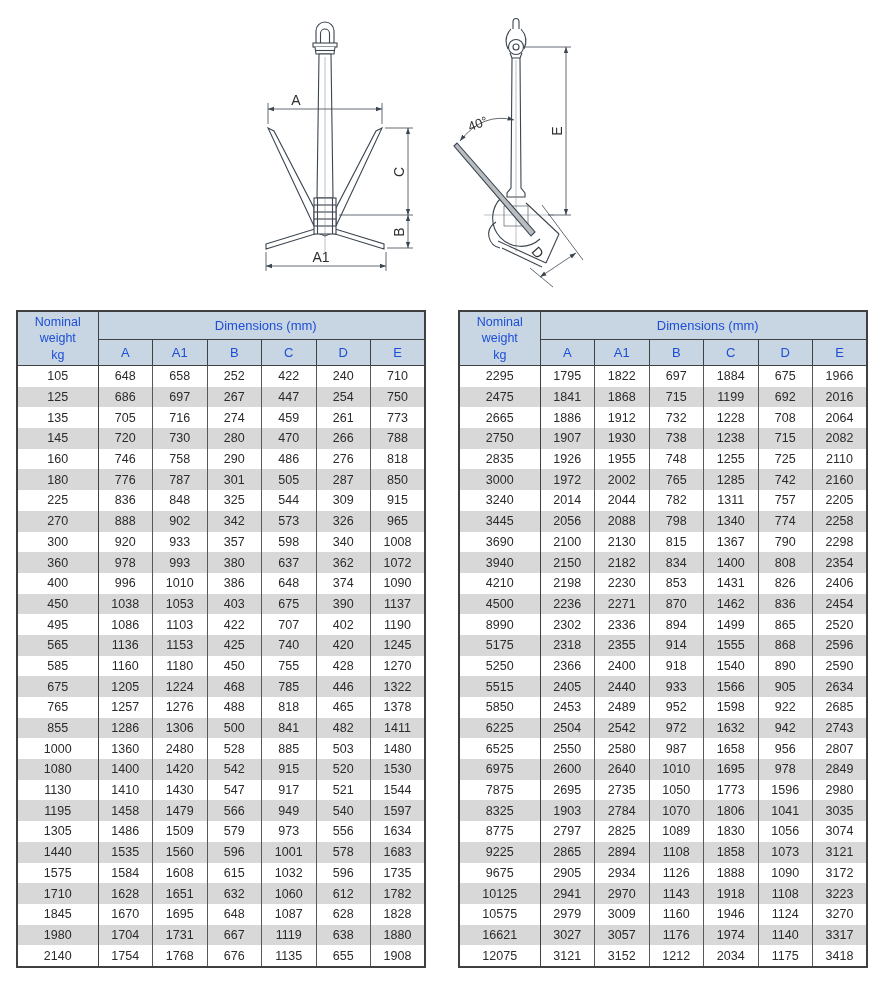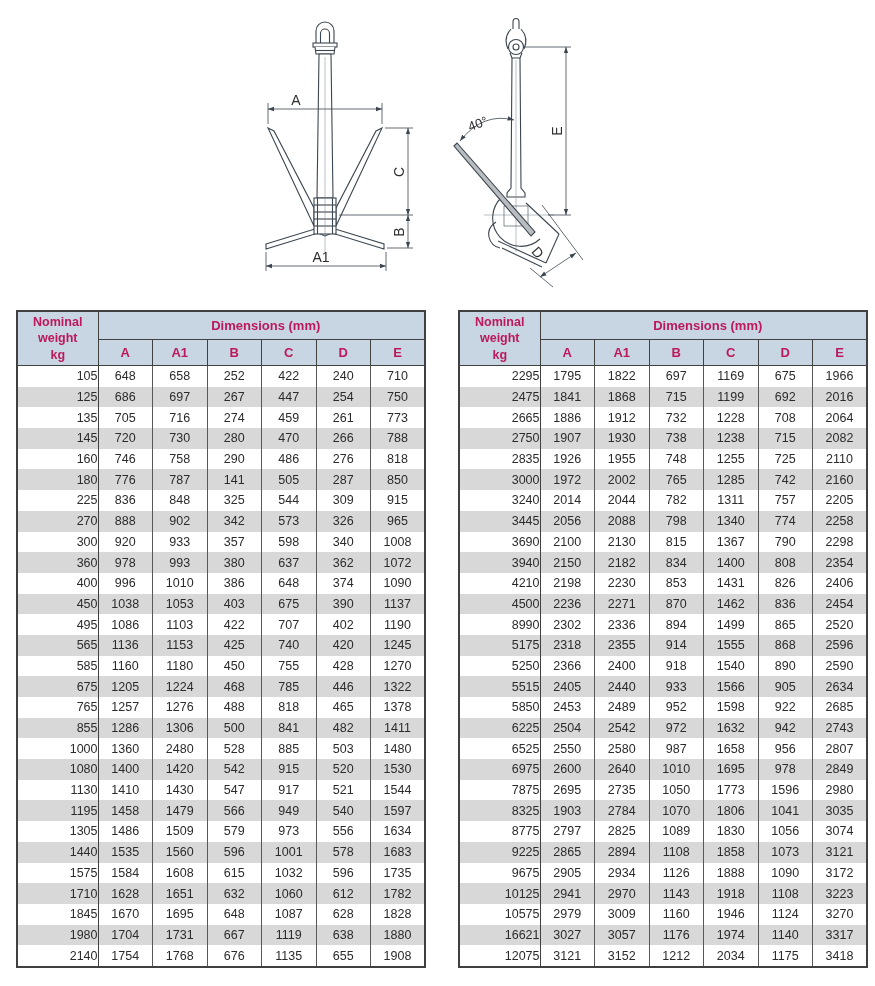--- a/index.html
+++ b/index.html
@@ -16,35 +16,35 @@
   svg text.deg{font-size:13px;}
 
   table.spec{
     position:absolute;top:310px;width:408px;
     border-collapse:collapse;table-layout:fixed;
     border:2px solid #404040;
   }
   table.spec.left{left:16px;}
   table.spec.right{left:458px;}
   table.spec th{
-    background:#c7d6e2;font-weight:bold;
+    background:#c7d6e2;font-weight:normal;
     border:1.5px solid #404040;
-    font-size:13px;color:#be185d;
+    font-size:13px;color:#1d4ed8;
     padding:0;text-align:center;vertical-align:middle;
   }
   table.spec th.wcol{font-size:12.5px;line-height:1.3;width:81px;}
   table.spec th.dims{height:27px;padding-left:9px;}
   table.spec tr.subhead th{height:25px;}
   table.spec td{
     border-left:1px solid #585858;border-right:1px solid #585858;
     border-top:none;border-bottom:none;
     height:20.7px;padding:0;text-align:center;vertical-align:middle;
     font-size:12.5px;color:#2b2b2b;
   }
-  table.spec td.wcell{border-left:none;border-right:1.5px solid #404040;text-align:right;}
+  table.spec td.wcell{border-left:none;border-right:1.5px solid #404040;}
   table.spec tbody tr:nth-child(even){background:#d8d8d8;}
   table.spec tbody tr:nth-child(odd){background:#ffffff;}
 </style>
 </head>
 <body>
 
 <div class="page">
 
   <svg class="drawing front" viewBox="0 0 205 295">
     <defs>
@@ -218,21 +218,21 @@
           <td class="">758</td>
           <td class="">290</td>
           <td class="">486</td>
           <td class="">276</td>
           <td class="">818</td>
         </tr>
         <tr>
           <td class="wcell">180</td>
           <td class="">776</td>
           <td class="">787</td>
-          <td class="">141</td>
+          <td class="">301</td>
           <td class="">505</td>
           <td class="">287</td>
           <td class="">850</td>
         </tr>
         <tr>
           <td class="wcell">225</td>
           <td class="">836</td>
           <td class="">848</td>
           <td class="">325</td>
           <td class="">544</td>
@@ -463,21 +463,21 @@
         <th>D</th>
         <th>E</th>
       </tr>
     </thead>
     <tbody>
         <tr>
           <td class="wcell">2295</td>
           <td class="">1795</td>
           <td class="">1822</td>
           <td class="">697</td>
-          <td class="">1169</td>
+          <td class="">1884</td>
           <td class="">675</td>
           <td class="">1966</td>
         </tr>
         <tr>
           <td class="wcell">2475</td>
           <td class="">1841</td>
           <td class="">1868</td>
           <td class="">715</td>
           <td class="">1199</td>
           <td class="">692</td>

